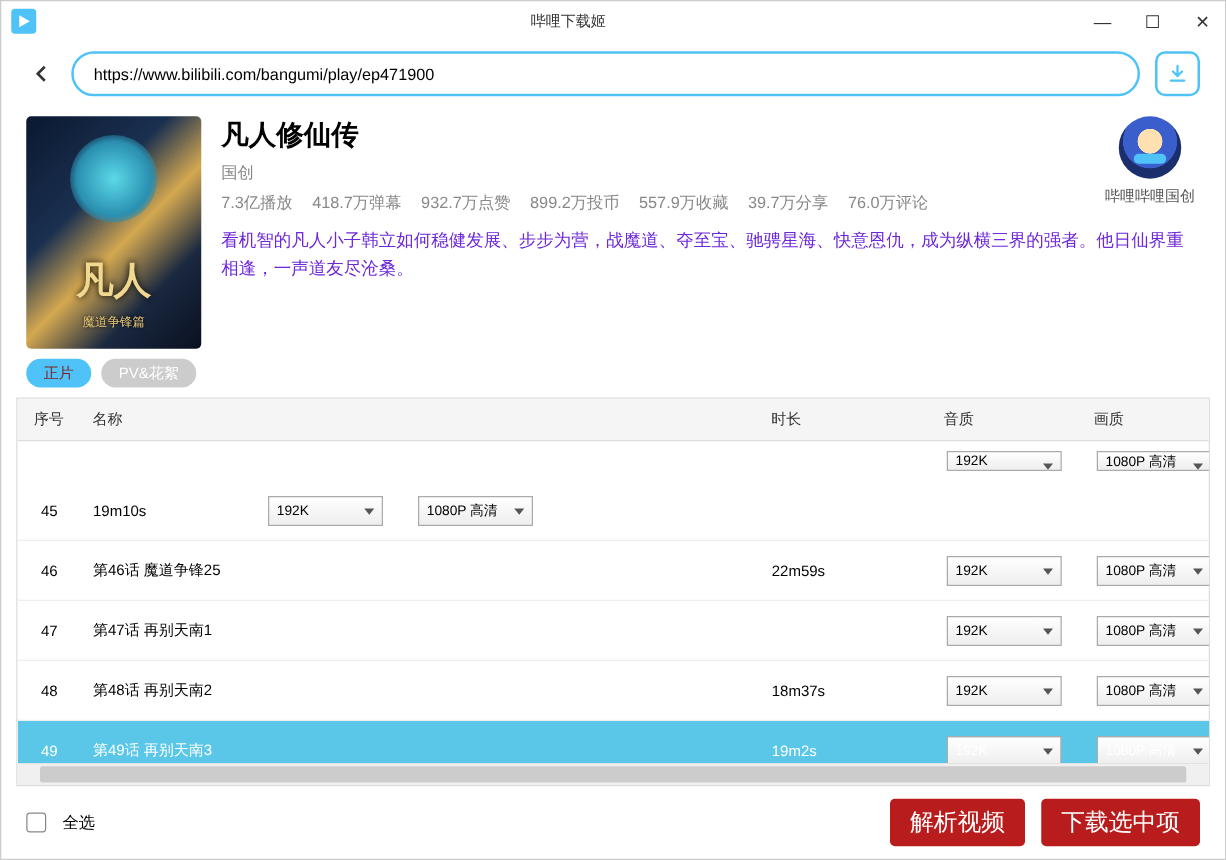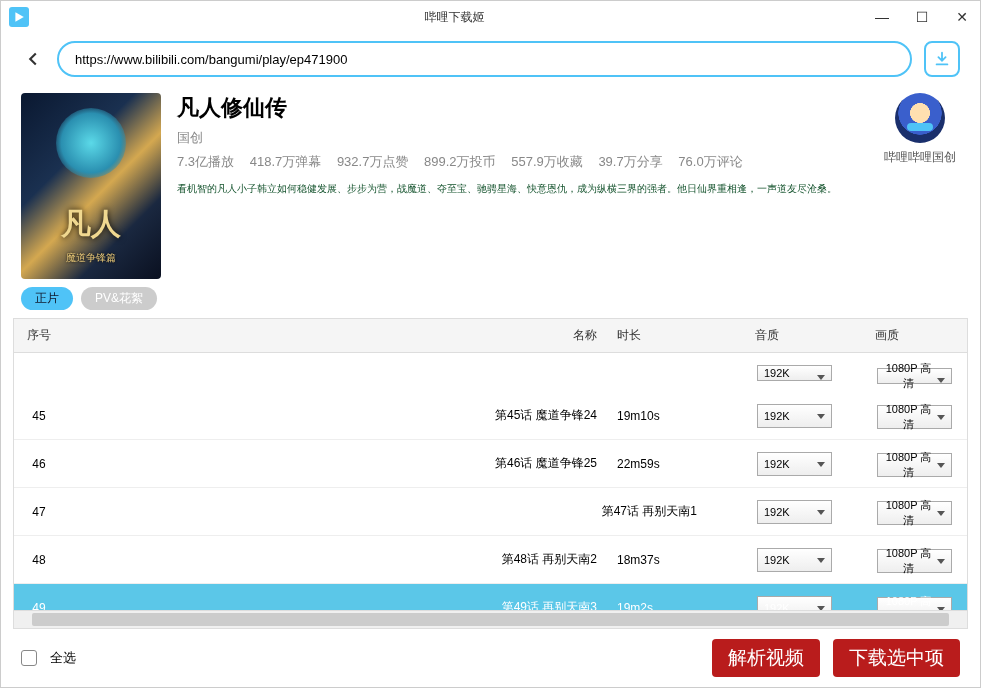--- a/index.html
+++ b/index.html
@@ -17,43 +17,43 @@
 .info-section { display: flex; padding: 8px 20px 4px; gap: 16px; position: relative; }
 .cover { width: 140px; height: 186px; background: linear-gradient(135deg, #0a1830 0%, #1a3050 35%, #d4a850 55%, #1a2840 75%, #0a1020 100%); border-radius: 4px; position: relative; overflow: hidden; }
 .cover::before { content: ""; position: absolute; top: 15px; left: 50%; transform: translateX(-50%); width: 70px; height: 70px; background: radial-gradient(circle, #5bd9e8 0%, #2a8fb0 60%, transparent 80%); border-radius: 50%; }
 .cover::after { content: "凡人"; position: absolute; bottom: 34px; left: 50%; transform: translateX(-50%); color: #f0d890; font-size: 30px; font-weight: bold; text-shadow: 0 0 6px #000; font-family: "KaiTi", serif; }
 .cover-sub { position: absolute; bottom: 14px; left: 0; right: 0; text-align: center; color: #e8c878; font-size: 10px; text-shadow: 0 0 3px #000; font-family: "KaiTi", serif; }
 .details { flex: 1; }
 .title { font-size: 22px; font-weight: bold; margin-bottom: 6px; }
 .category { font-size: 13px; color: #888; margin-bottom: 6px; }
 .stats { font-size: 13px; color: #888; margin-bottom: 10px; }
 .stats span { margin-right: 12px; }
-.desc { font-size: 10px; color: #14532d; line-height: 1.6; }
+.desc { font-size: 14px; color: #6d28d9; line-height: 1.6; }
 .uploader { position: absolute; right: 24px; top: 8px; text-align: center; }
 .avatar { width: 50px; height: 50px; border-radius: 50%; background: radial-gradient(circle at 50% 40%, #ffe0b0 0%, #ffe0b0 25%, #3a5fcc 26%, #3a5fcc 55%, #1a2f6c 56%, #1a2f6c 100%); margin: 0 auto 6px; position: relative; overflow: hidden; }
 .avatar::after { content: ""; position: absolute; top: 30px; left: 12px; width: 26px; height: 8px; background: #4FC3F7; border-radius: 4px; }
 .uploader-name { font-size: 12px; color: #555; }
 .tabs { display: flex; gap: 8px; padding: 4px 20px 8px; }
 .tab { padding: 3px 14px; border-radius: 12px; font-size: 12px; cursor: pointer; }
-.tab.active { background: #4FC3F7; color: #0f172a; }
+.tab.active { background: #4FC3F7; color: #7f1d1d; }
 .tab.inactive { background: #ccc; color: #fff; }
 .table-wrap { flex: 1; margin: 0 12px; border: 1px solid #ddd; display: flex; flex-direction: column; overflow: hidden; }
 .table-head { display: flex; background: #f5f5f5; border-bottom: 1px solid #ddd; font-size: 12px; color: #333; }
 .th, .td { padding: 8px 10px; }
 .col-no { width: 50px; text-align: center; }
-.col-name { flex: 1; text-align: right; }
+.col-name { flex: 1; }
 .col-dur { width: 100px; }
 .col-audio { width: 120px; text-align: center; }
 .col-video { width: 120px; text-align: center; }
 .col-extra { width: 20px; }
 .table-body { flex: 1; overflow-y: auto; position: relative; }
 .row { display: flex; align-items: center; border-bottom: 1px solid #eee; font-size: 12px; min-height: 48px; }
 .row.partial { min-height: 20px; border-bottom: none; }
 .row.selected { background: #5BC7E8; color: #fff; }
-.sel-box { width: 75px; height: 24px; border: 1px solid #aaa; background: linear-gradient(#fff, #eee); font-size: 11px; padding: 0 18px 0 6px; position: relative; display: inline-flex; align-items: center; cursor: pointer; margin-left: 40px; }
+.sel-box { width: 92px; height: 24px; border: 1px solid #aaa; background: linear-gradient(#fff, #eee); font-size: 11px; padding: 0 18px 0 6px; position: relative; display: inline-flex; align-items: center; cursor: pointer; margin-left: 40px; }
 .sel-box::after { content: ""; position: absolute; right: 6px; top: 9px; border-left: 4px solid transparent; border-right: 4px solid transparent; border-top: 5px solid #555; }
 .hscroll { height: 18px; background: #f0f0f0; border-top: 1px solid #ddd; position: relative; }
 .hscroll::before { content: ""; position: absolute; left: 18px; right: 18px; top: 2px; bottom: 2px; background: #ccc; border-radius: 2px; }
 .footer { display: flex; align-items: center; padding: 10px 20px; gap: 13px; }
 .checkbox { width: 16px; height: 16px; border: 1px solid #888; border-radius: 3px; cursor: pointer; }
 .footer-label { font-size: 13px; flex: 1; }
 .btn { padding: 6px 16px; background: #b91c1c; color: #fff; border: none; border-radius: 4px; font-size: 19px; cursor: pointer; }
 .table-body::-webkit-scrollbar { width: 18px; }
 .table-body::-webkit-scrollbar-track { background: #f0f0f0; }
 .table-body::-webkit-scrollbar-thumb { background: #ccc; border: 2px solid #f0f0f0; }
@@ -131,21 +131,20 @@
       <div class="row partial">
     <div class="td col-no"></div>
         <div class="td col-name"></div>
         <div class="td col-dur"></div>
     <div class="td col-audio"><div class="sel-box" style="height:16px">192K</div></div>
     <div class="td col-video"><div class="sel-box" style="height:16px">1080P 高清</div></div>
     <div class="td col-extra"></div>
   </div>
       <div class="row">
       <div class="td col-no">45</div>
-      <div class="td col-name">第45话 魔道争锋24</div>
       <div class="td col-dur">19m10s</div>
       <div class="td col-audio"><div class="sel-box">192K</div></div>
       <div class="td col-video"><div class="sel-box">1080P 高清</div></div>
       <div class="td col-extra"></div>
     </div>
       <div class="row">
       <div class="td col-no">46</div>
       <div class="td col-name">第46话 魔道争锋25</div>
       <div class="td col-dur">22m59s</div>
       <div class="td col-audio"><div class="sel-box">192K</div></div>

